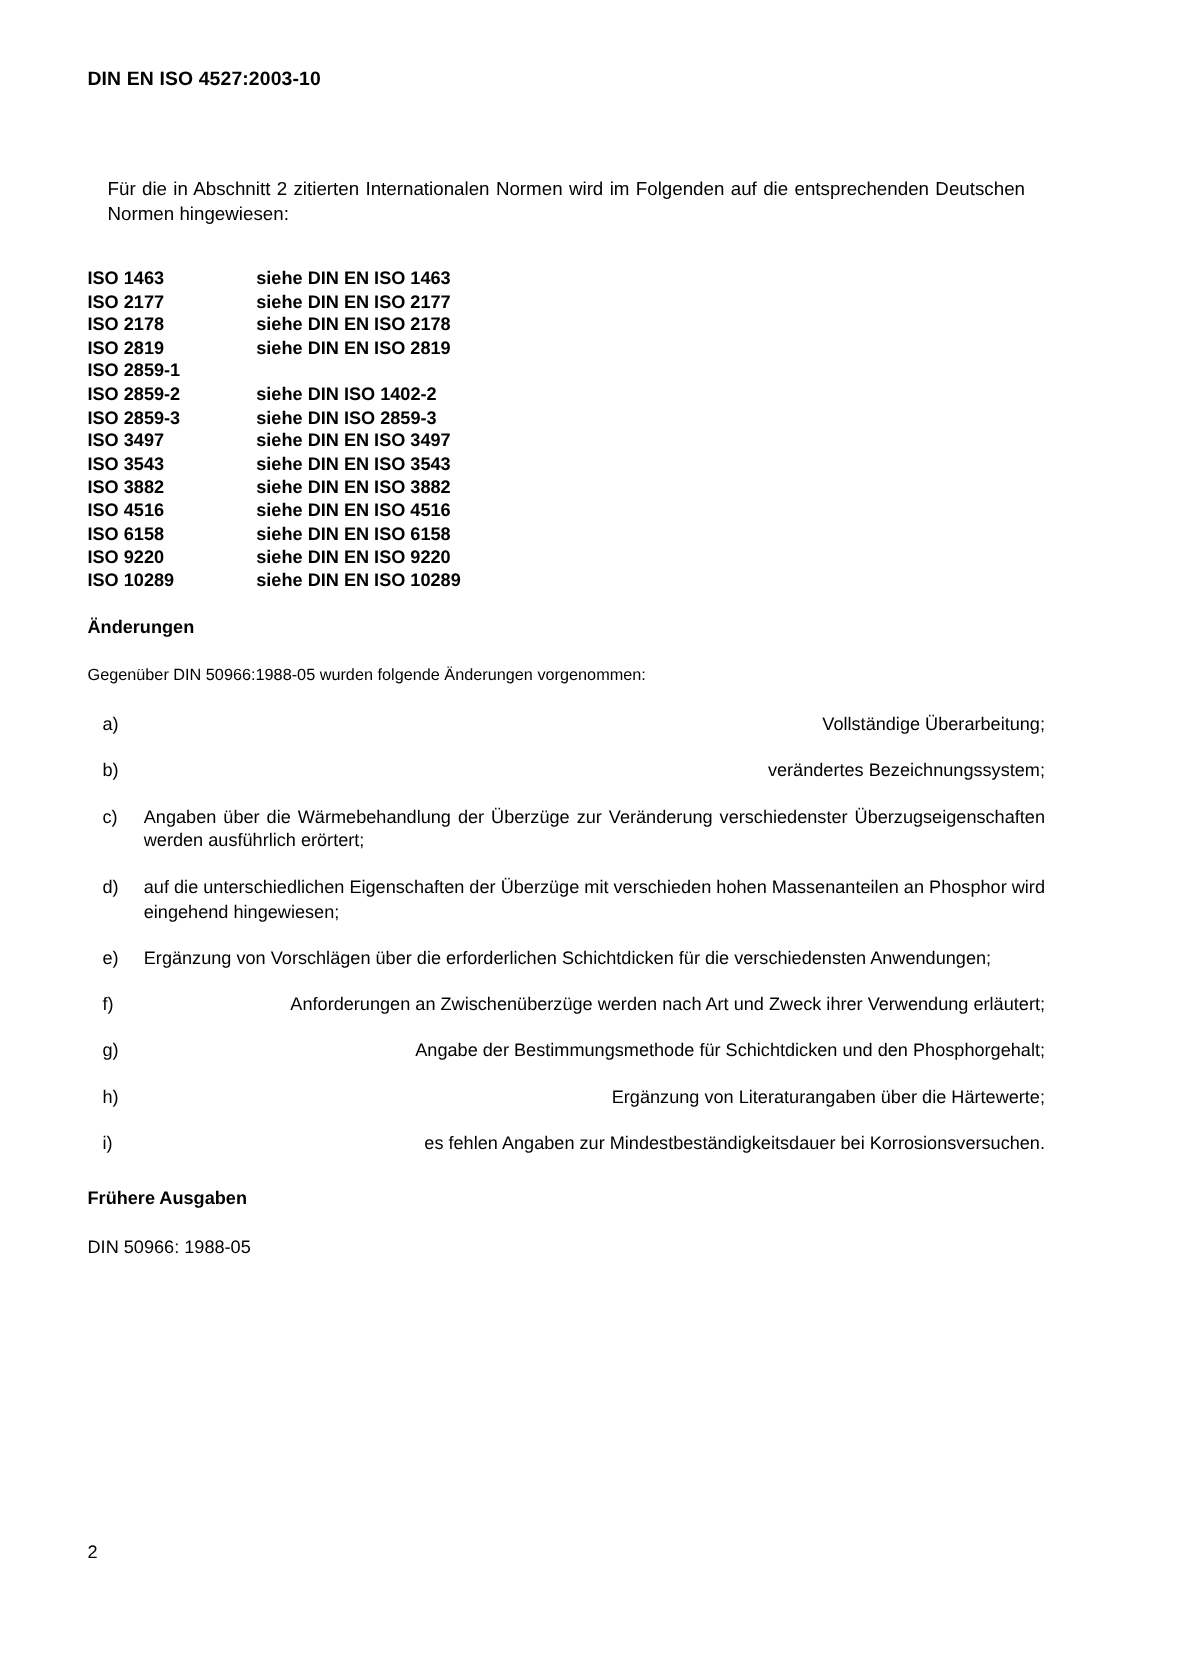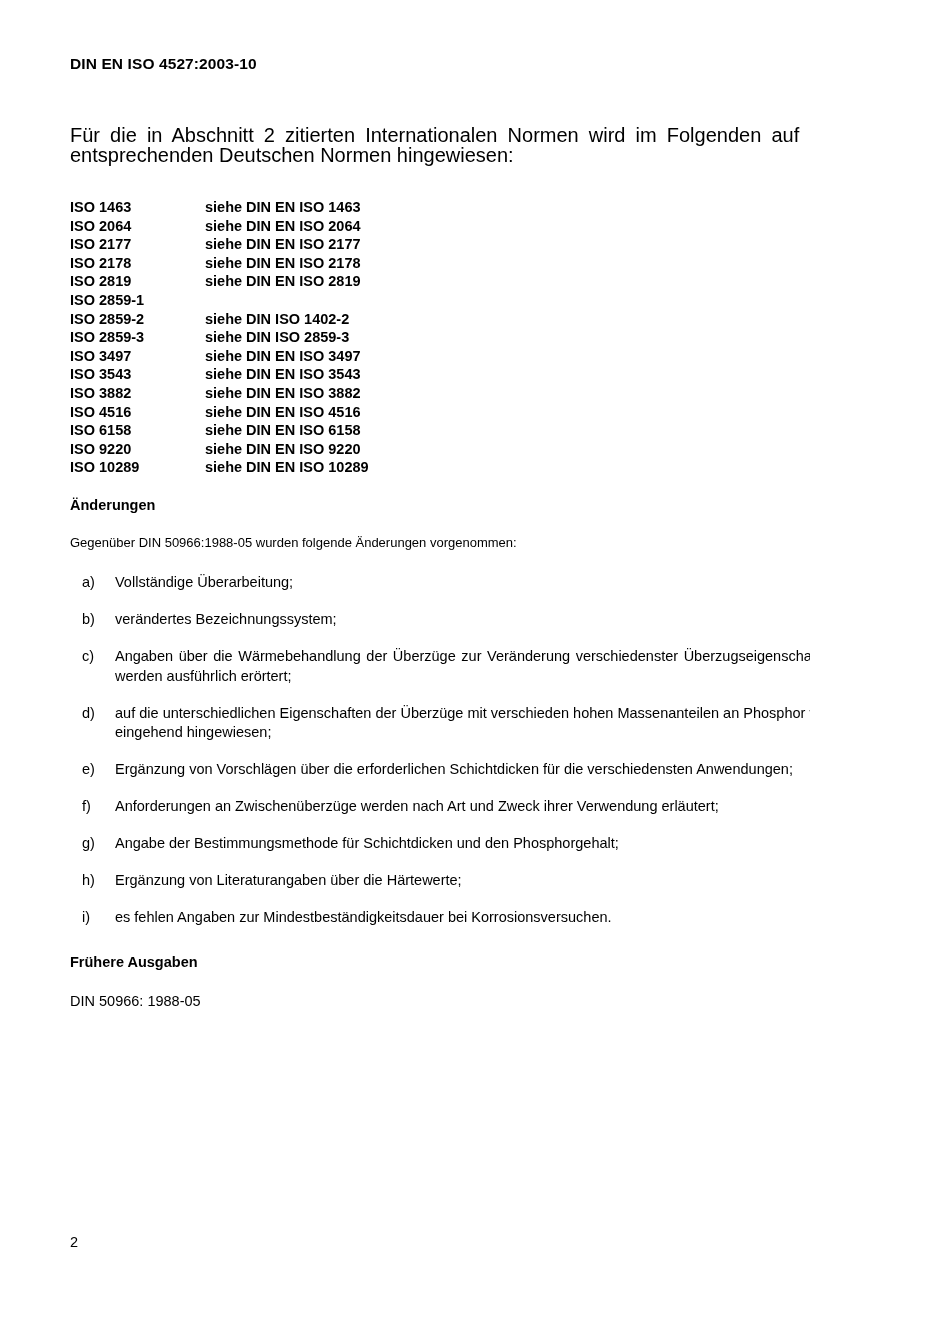--- a/index.html
+++ b/index.html
@@ -8,20 +8,21 @@
     background: #ffffff;
   }
   .page {
     position: relative;
     width: 810px;
     height: 1344px;
     background: #ffffff;
     font-family: "Liberation Sans", sans-serif;
     color: #000000;
     overflow: hidden;
+    padding-left: 32px;
   }
 
   
   .doc-header {
     position: absolute;
     left: 70px;
     top: 55px;
     font-size: 15.5px;
     font-weight: bold;
     letter-spacing: 0.1px;
@@ -30,25 +31,25 @@
 
   
   .content {
     position: absolute;
     left: 70px;
     top: 126px;
     width: 766px;
   }
 
   .para {
-    font-size: 20px;
+    font-size: 15px;
     line-height: 19.5px;
     text-align: justify;
     text-justify: inter-word;
-    margin: 0;
+    margin: 16px;
   }
 
   
   .iso-list {
     margin: 0;
     padding: 0;
     list-style: none;
     margin-top: 33px;
   }
   .iso-row {
@@ -100,21 +101,21 @@
   .change-marker {
     flex: 0 0 auto;
     width: 33px;
     margin-left: 12px;
   }
   .change-text {
     flex: 1 1 auto;
     text-align: justify;
     text-justify: inter-word;
   }
-  .change-text.single { text-align: left; }
+  .change-text.single { text-align: right; }
 
   .edition-line {
     font-size: 14.5px;
     line-height: 19.5px;
     margin: 0;
     margin-top: 22px;
   }
 
   
   .page-number {
@@ -134,24 +135,20 @@
   <div class="content">
 
     <p class="para">Für die in Abschnitt 2 zitierten Internationalen Normen wird im Folgenden auf die entsprechenden Deutschen Normen hingewiesen:</p>
 
     <ul class="iso-list">
       <li class="iso-row">
         <span class="iso-code">ISO 1463</span>
         <span class="iso-ref">siehe DIN EN ISO 1463</span>
       </li>
       <li class="iso-row">
-        <span class="iso-code">ISO 2064</span>
-        <span class="iso-ref">siehe DIN EN ISO 2064</span>
-      </li>
-      <li class="iso-row">
         <span class="iso-code">ISO 2177</span>
         <span class="iso-ref">siehe DIN EN ISO 2177</span>
       </li>
       <li class="iso-row">
         <span class="iso-code">ISO 2178</span>
         <span class="iso-ref">siehe DIN EN ISO 2178</span>
       </li>
       <li class="iso-row">
         <span class="iso-code">ISO 2819</span>
         <span class="iso-ref">siehe DIN EN ISO 2819</span>

